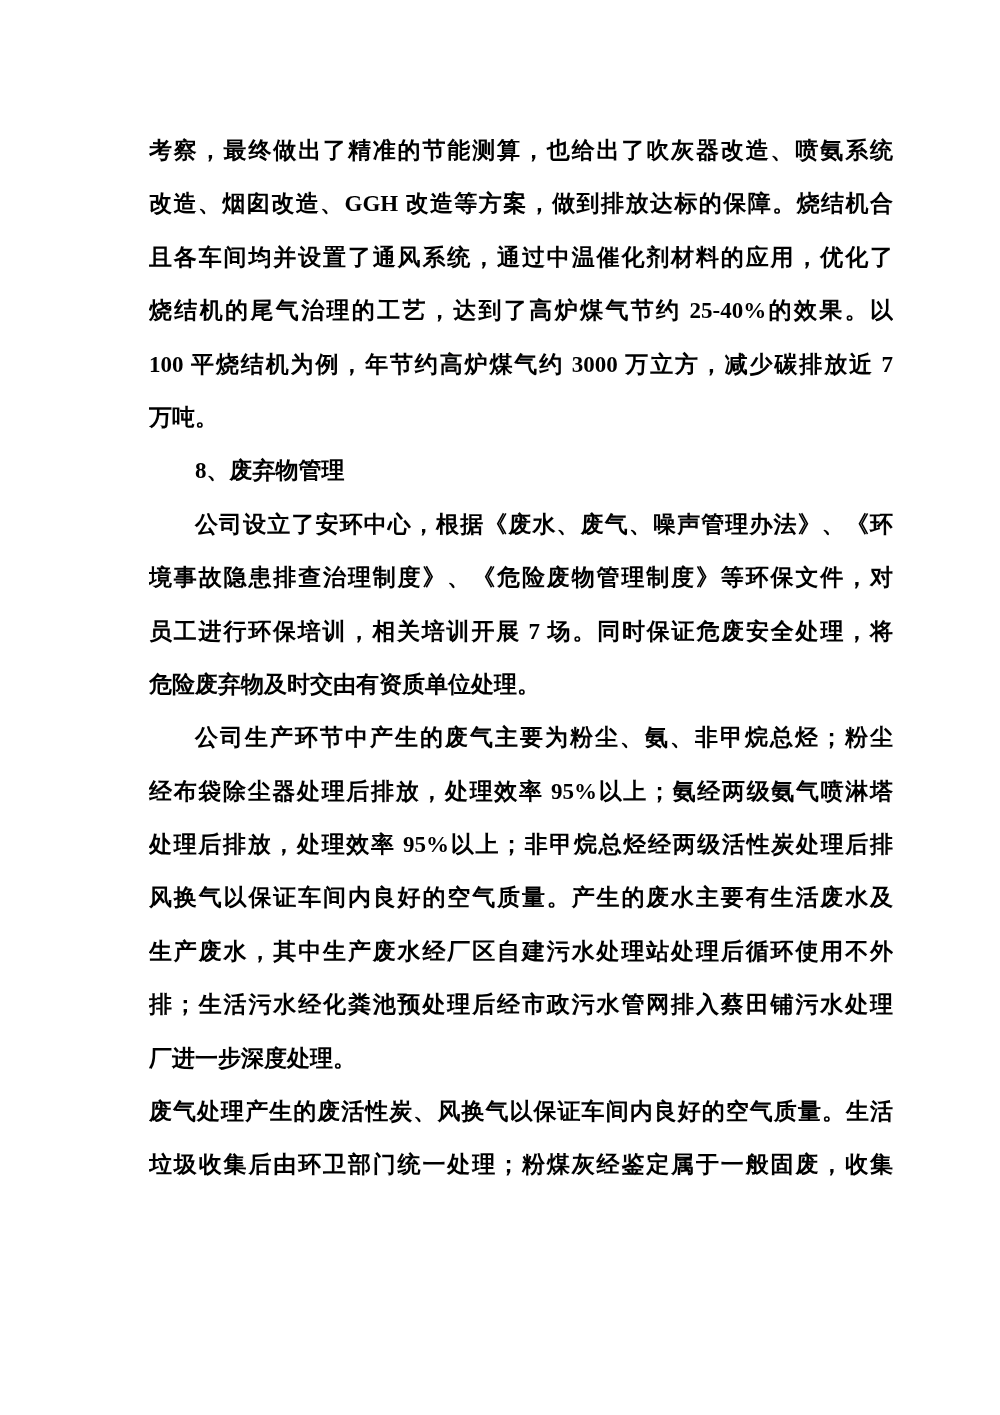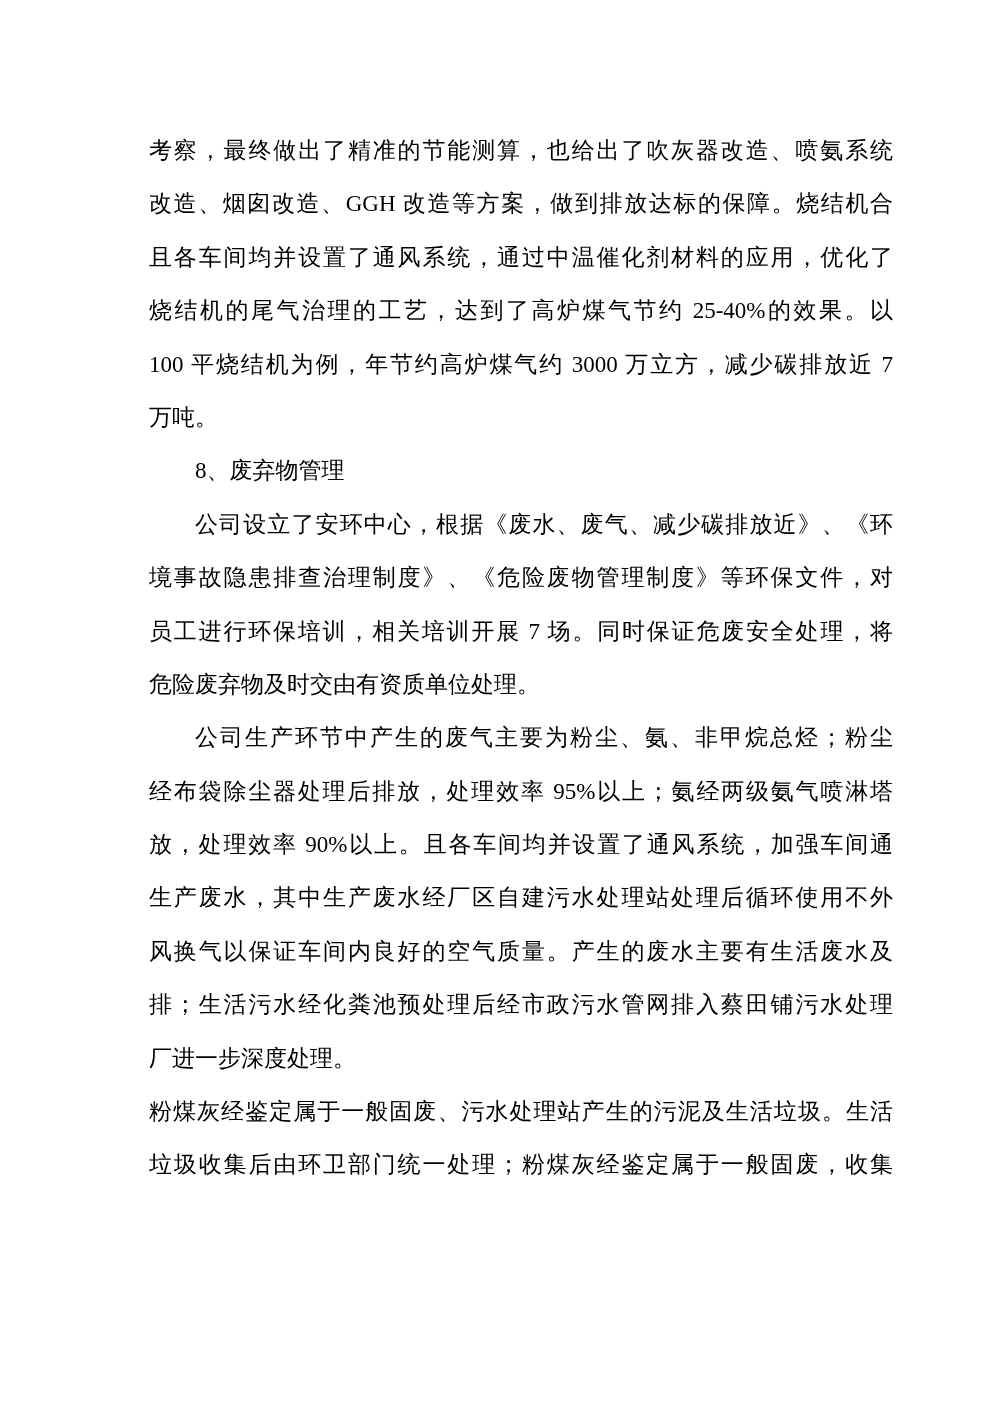--- a/index.html
+++ b/index.html
@@ -12,20 +12,21 @@
     background: #ffffff;
     color: #000000;
     font-family: "Liberation Serif", "DejaVu Serif", serif;
     overflow: hidden;
   }
   .page {
     position: relative;
     width: 1000px;
     height: 1415px;
     background: #ffffff;
+    font-weight: bold;
   }
   .doc {
     position: absolute;
     left: 149px;
     top: 124px;
     width: 744px;
   }
   .ln {
     margin: 0;
     padding: 0;
@@ -54,27 +55,27 @@
 
 <main class="page">
   <div class="doc">
     <p class="ln">考察，最终做出了精准的节能测算，也给出了吹灰器改造、喷氨系统</p>
     <p class="ln">改造、烟囱改造、GGH 改造等方案，做到排放达标的保障。烧结机合</p>
     <p class="ln">且各车间均并设置了通风系统，通过中温催化剂材料的应用，优化了</p>
     <p class="ln">烧结机的尾气治理的工艺，达到了高炉煤气节约 25-40%的效果。以</p>
     <p class="ln">100 平烧结机为例，年节约高炉煤气约 3000 万立方，减少碳排放近 7</p>
     <p class="ln end">万吨。</p>
     <p class="ln end ind">8、废弃物管理</p>
-    <p class="ln ind">公司设立了安环中心，根据《废水、废气、减少碳排放近》、《环</p>
+    <p class="ln ind">公司设立了安环中心，根据《废水、废气、噪声管理办法》、《环</p>
     <p class="ln">境事故隐患排查治理制度》、《危险废物管理制度》等环保文件，对</p>
     <p class="ln">员工进行环保培训，相关培训开展 7 场。同时保证危废安全处理，将</p>
     <p class="ln end">危险废弃物及时交由有资质单位处理。</p>
     <p class="ln ind">公司生产环节中产生的废气主要为粉尘、氨、非甲烷总烃；粉尘</p>
     <p class="ln">经布袋除尘器处理后排放，处理效率 95%以上；氨经两级氨气喷淋塔</p>
-    <p class="ln">放，处理效率 90%以上。且各车间均并设置了通风系统，加强车间通</p>
+    <p class="ln">处理后排放，处理效率 95%以上；非甲烷总烃经两级活性炭处理后排</p>
+    <p class="ln">风换气以保证车间内良好的空气质量。产生的废水主要有生活废水及</p>
     <p class="ln">生产废水，其中生产废水经厂区自建污水处理站处理后循环使用不外</p>
-    <p class="ln">风换气以保证车间内良好的空气质量。产生的废水主要有生活废水及</p>
     <p class="ln">排；生活污水经化粪池预处理后经市政污水管网排入蔡田铺污水处理</p>
     <p class="ln end">厂进一步深度处理。</p>
-    <p class="ln">粉煤灰经鉴定属于一般固废、污水处理站产生的污泥及生活垃圾。生活</p>
+    <p class="ln">废气处理产生的废活性炭、风换气以保证车间内良好的空气质量。生活</p>
     <p class="ln">垃圾收集后由环卫部门统一处理；粉煤灰经鉴定属于一般固废，收集</p>
   </div>
 </main>
 
 </body></html>

